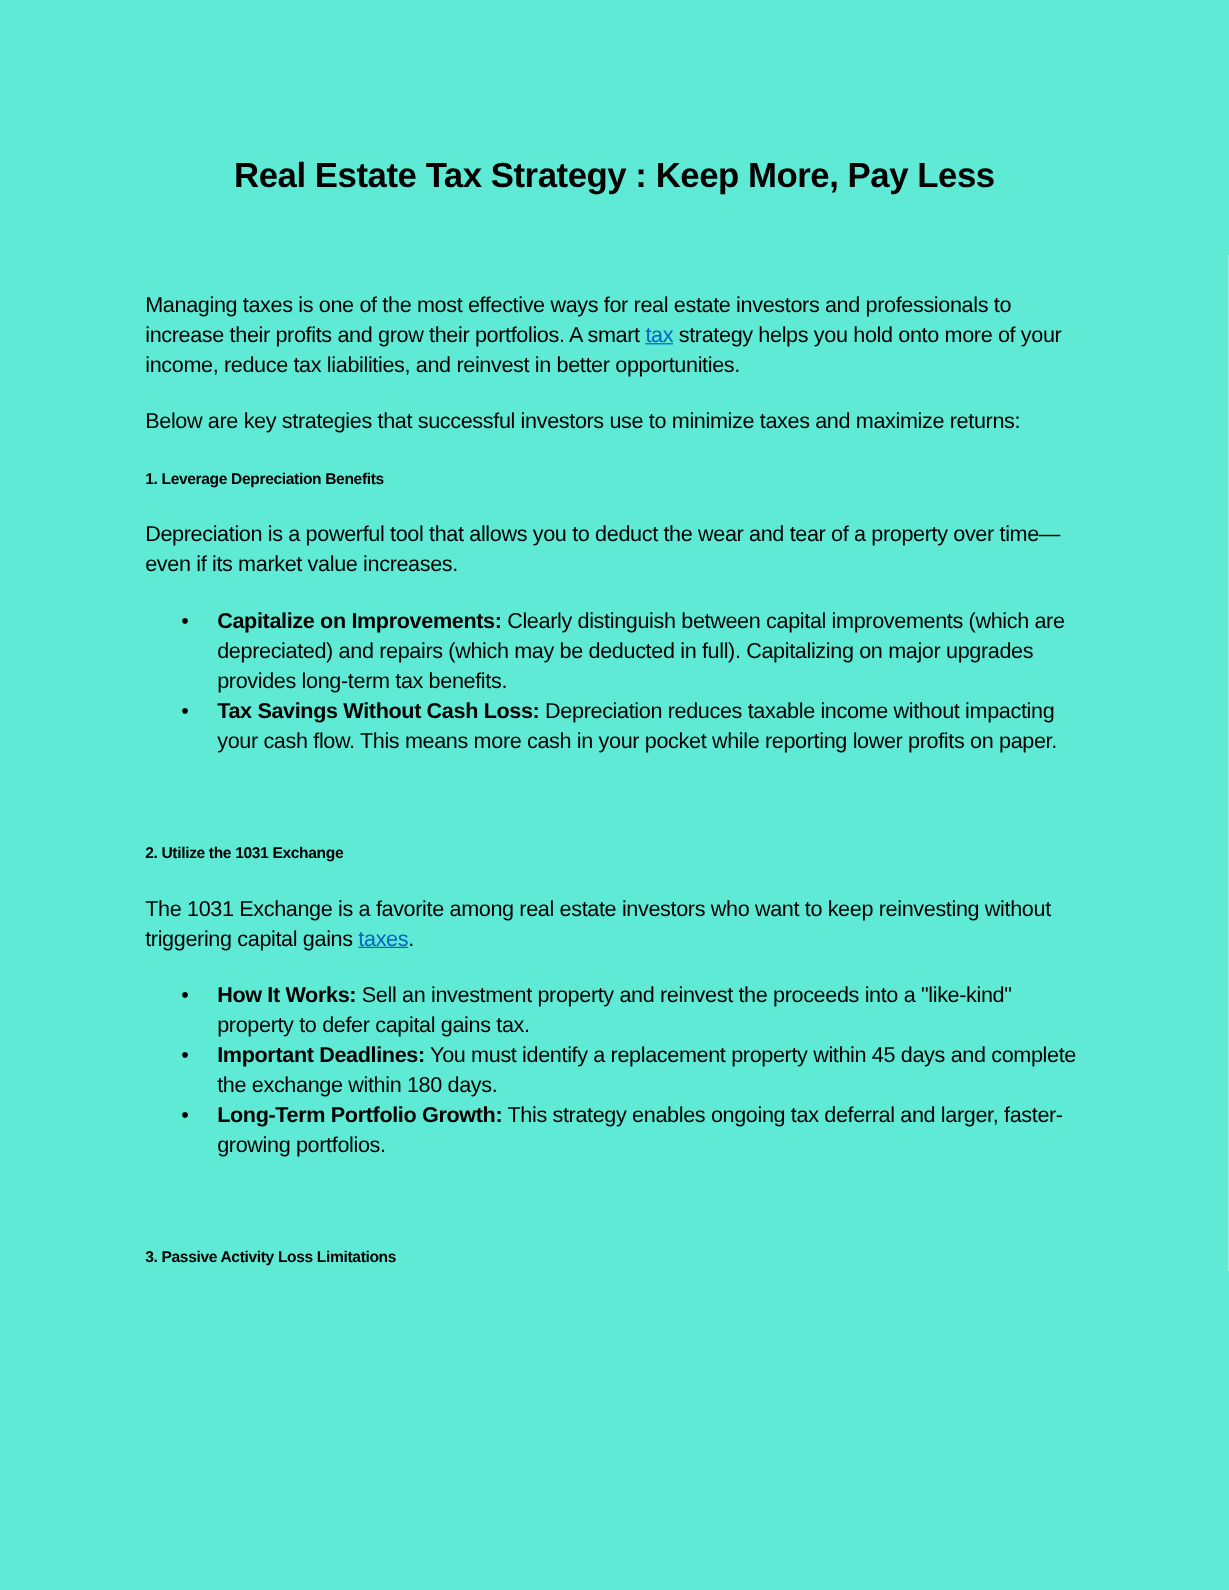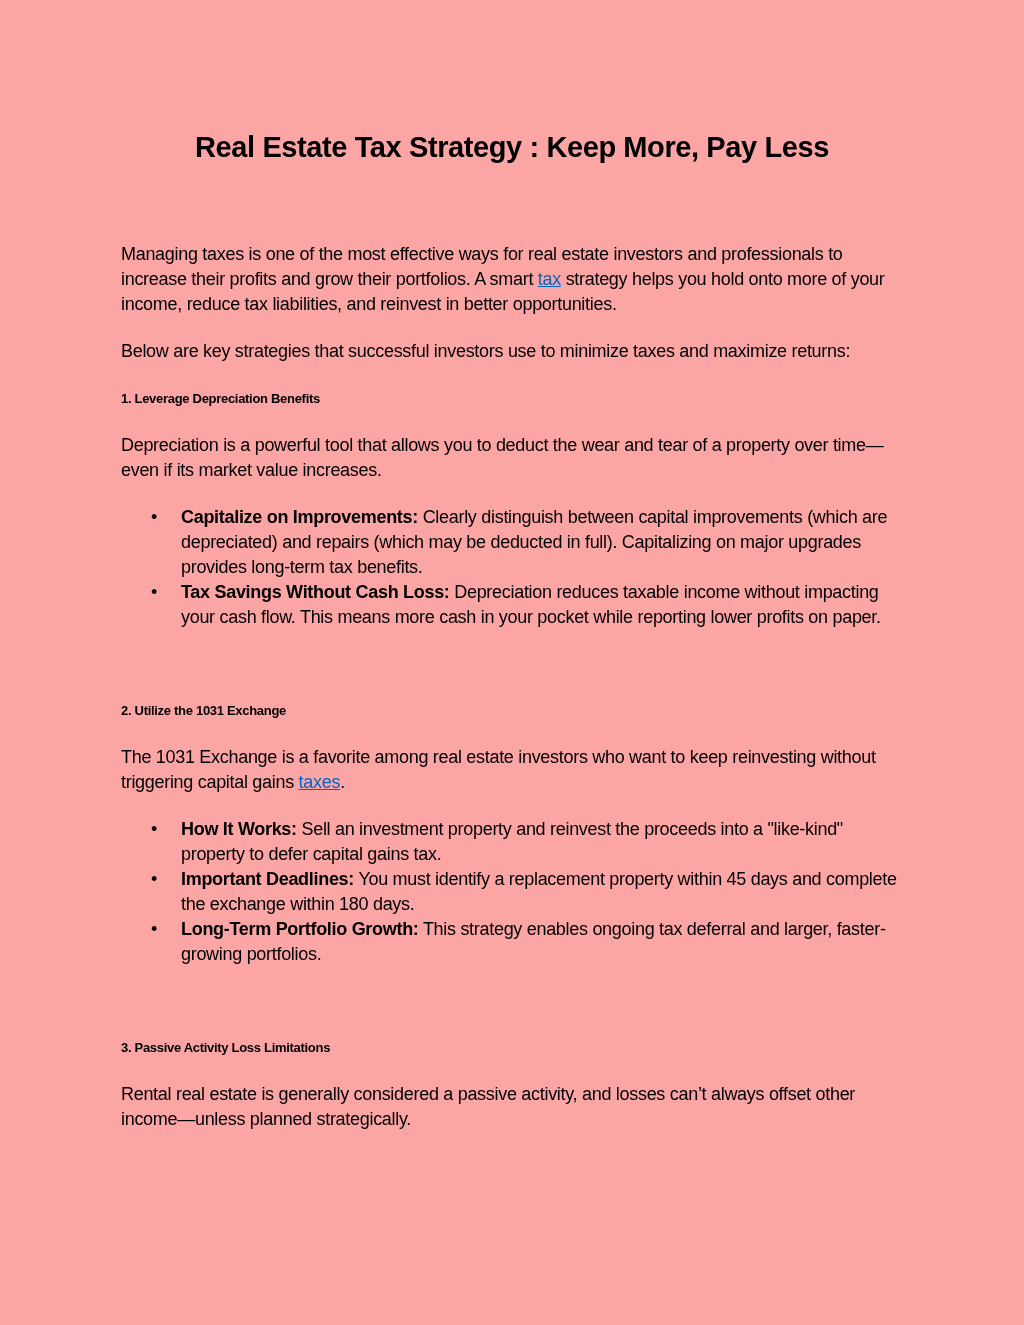--- a/index.html
+++ b/index.html
@@ -5,21 +5,21 @@
   html, body {
     margin: 0;
     padding: 0;
     background: #ffffff;
   }
   .page {
     position: relative;
     width: 1024px;
     height: 1325px;
     margin: 0 auto;
-    background: #fca5a5;
+    background: #5eead4;
     box-sizing: border-box;
     padding: 128px 121px 0 121px;
     font-family: "Liberation Sans", "DejaVu Sans", sans-serif;
     font-size: 18px;
     letter-spacing: -0.3px;
     line-height: 25px;
     color: #000000;
     overflow: hidden;
   }
   .doc-title {
@@ -92,15 +92,14 @@
   <p class="body-para"><span>The 1031 Exchange is a favorite among real estate investors who want to keep reinvesting without triggering capital gains </span><a class="doc-link">taxes</a><span>.</span></p>
 
   <ul class="bullet-list">
     <li><strong class="run-bold">How It Works:</strong><span> Sell an investment property and reinvest the proceeds into a "like-kind" property to defer capital gains tax.</span></li>
     <li><strong class="run-bold">Important Deadlines:</strong><span> You must identify a replacement property within 45 days and complete the exchange within 180 days.</span></li>
     <li><strong class="run-bold">Long-Term Portfolio Growth:</strong><span> This strategy enables ongoing tax deferral and larger, faster-growing portfolios.</span></li>
   </ul>
 
   <h2 class="section-heading">3. Passive Activity Loss Limitations</h2>
 
-  <p class="body-para">Rental real estate is generally considered a passive activity, and losses can’t always offset other income—unless planned strategically.</p>
 
 </div>
 
 </body></html>

